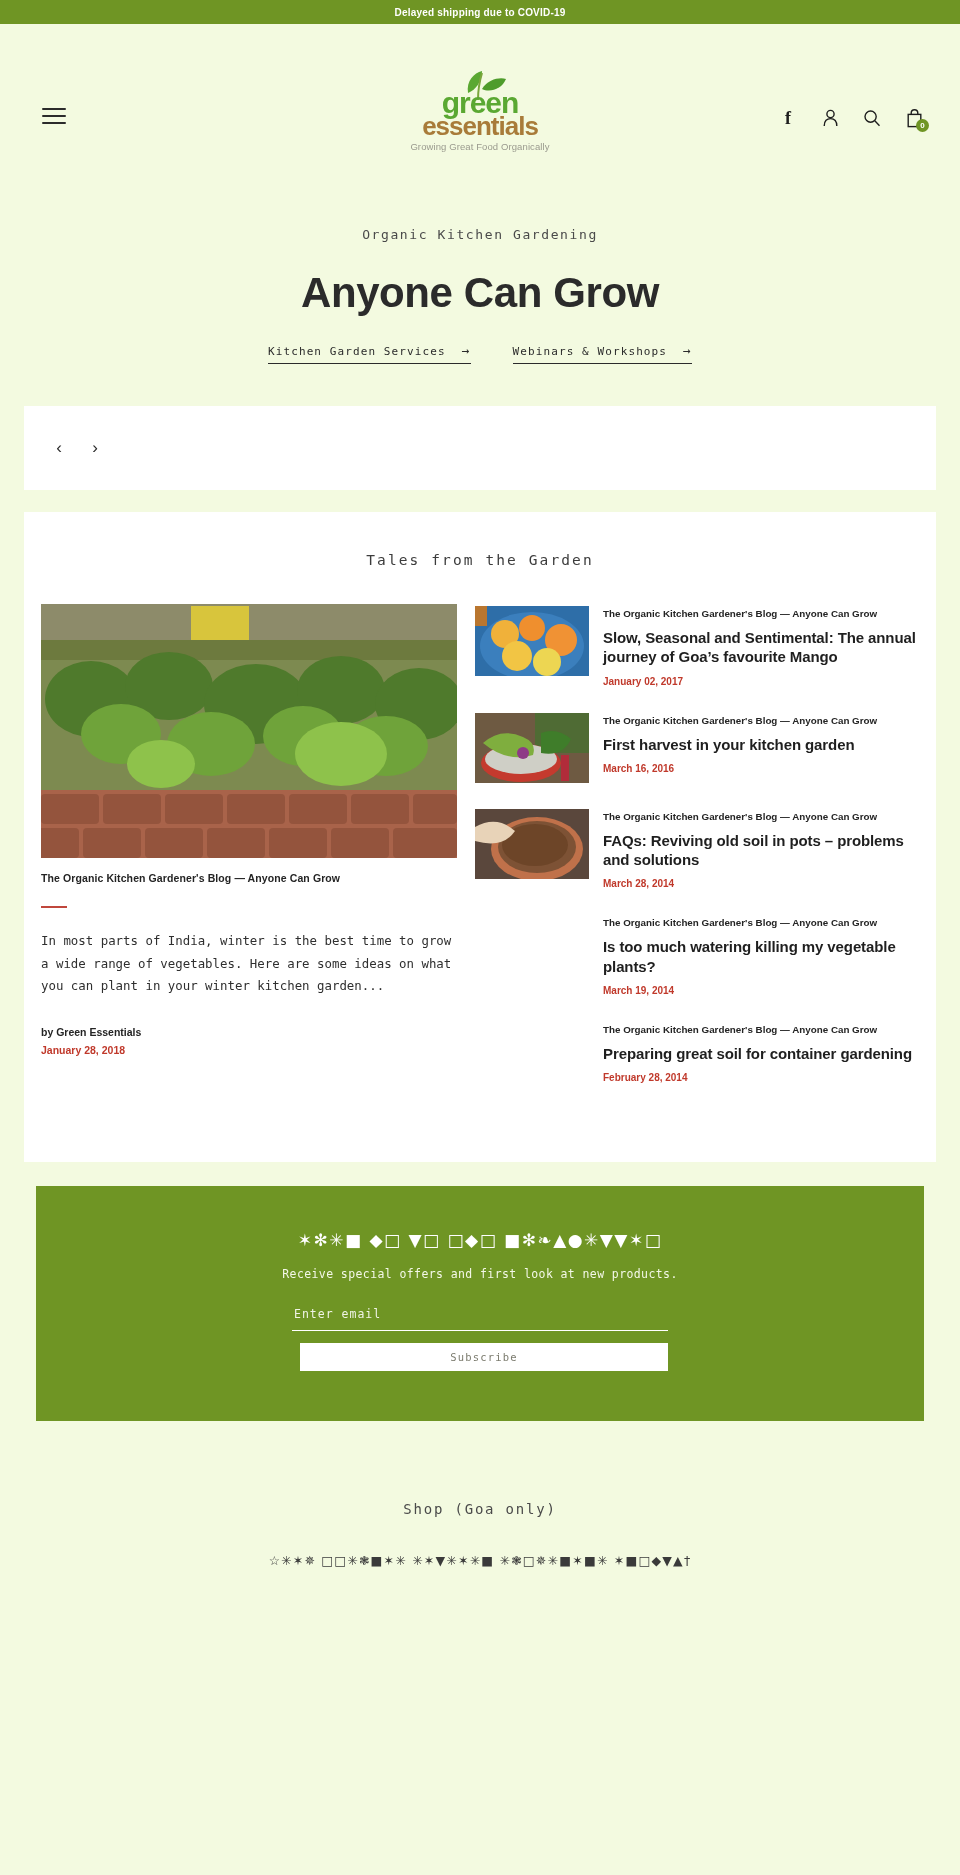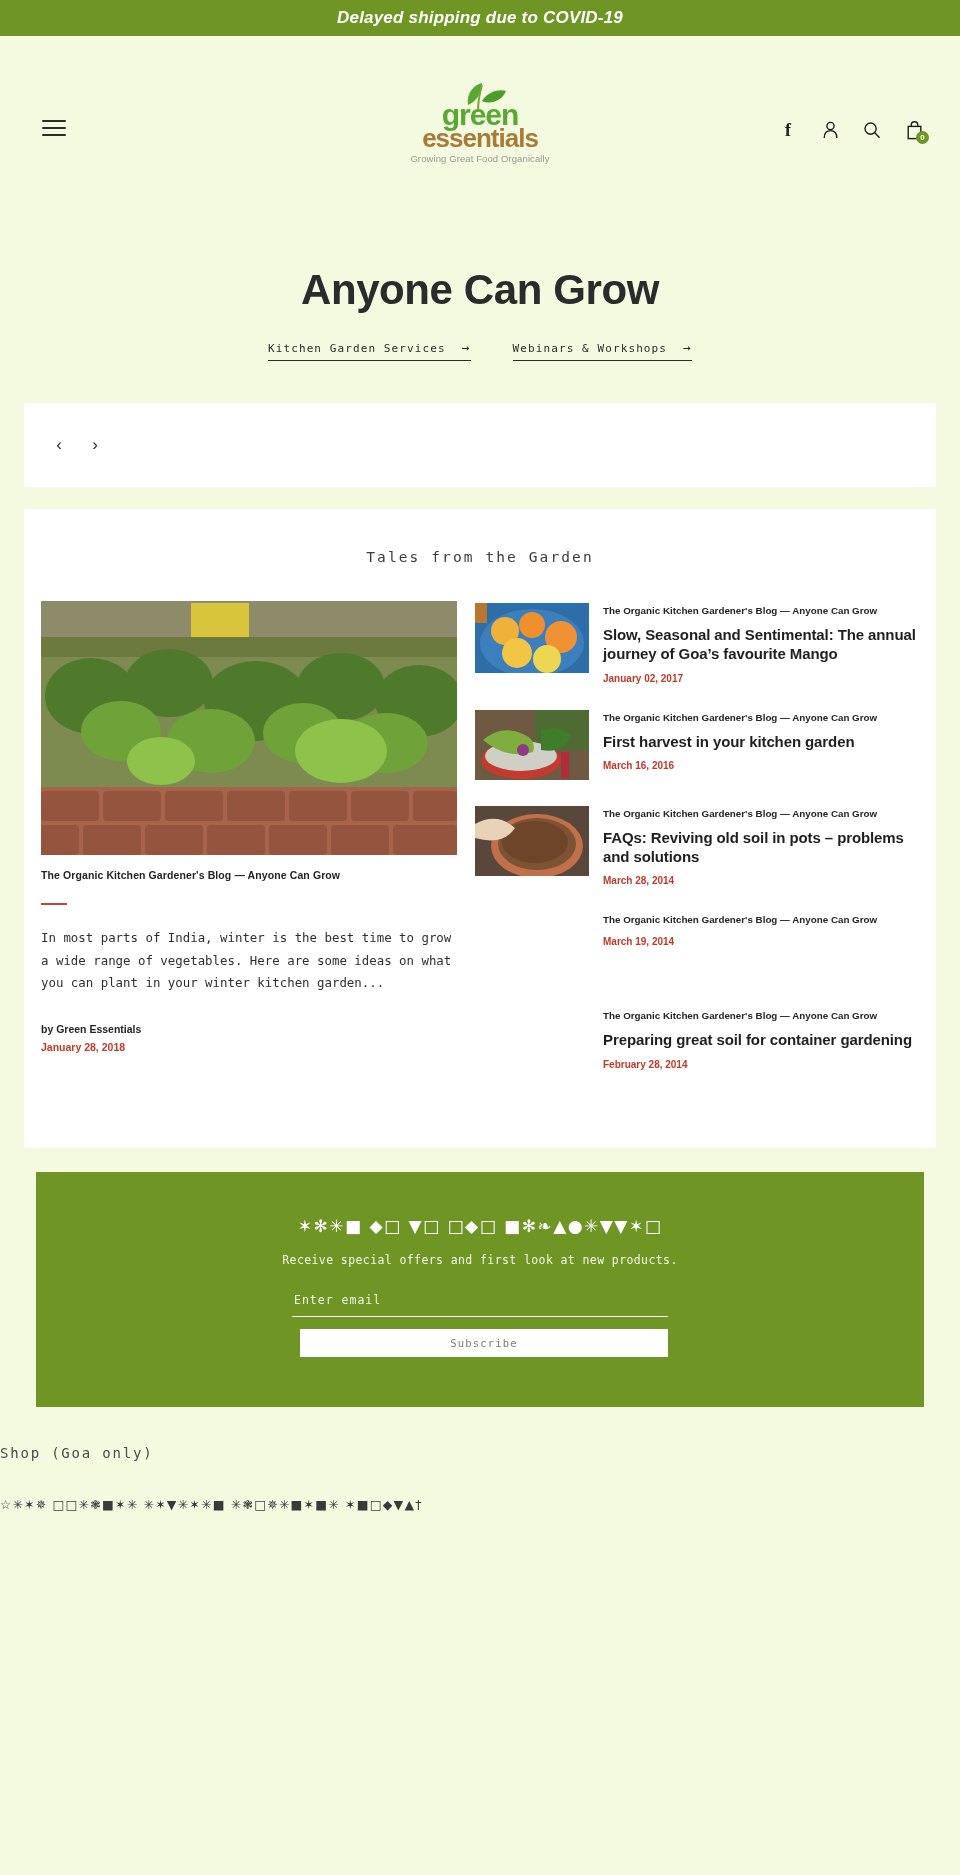--- a/index.html
+++ b/index.html
@@ -6,30 +6,29 @@
   html, body {
     width: 960px;
     background: #f3fae0;
     font-family: "Liberation Sans", sans-serif;
     -webkit-font-smoothing: antialiased;
   }
   body { width: 960px; height: 1875px; overflow: hidden; position: relative; }
 
   
   .announce {
-    height: 36px;
+    height: 24px;
     background: #6f9524;
     color: #ffffff;
     display: flex;
     align-items: center;
     justify-content: center;
-    font-size: 17px;
+    font-size: 10px;
     font-weight: 700;
     letter-spacing: .2px;
-    font-style: italic;
   }
 
   
   .header {
     height: 146px;
     background: #f3fae0;
     position: relative;
     display: flex;
     align-items: center;
   }
@@ -307,21 +306,22 @@
     color: #7b7b6e;
     font-family: "DejaVu Sans Mono", monospace;
     font-size: 10.5px;
     letter-spacing: 1.2px;
     cursor: pointer;
   }
 
   
   .footer {
     background: #f3fae0;
-    padding: 38px 0 0 0;
+    padding: 80px 0 0 0;
+    text-align: center;
   }
   .footer-title {
     font-family: "DejaVu Sans Mono", monospace;
     font-size: 14px;
     letter-spacing: 1.8px;
     color: #4a4a4a;
   }
   .footer-links {
     margin-top: 36px;
     font-family: "DejaVu Sans", sans-serif;
@@ -384,20 +384,21 @@
         <path d="M5.2 5.4 V4 a3.3 3.3 0 0 1 6.6 0 V5.4" fill="none" stroke="#1e1e1e" stroke-width="1.4"></path>
         <rect x="2.2" y="5.4" width="12.6" height="12.2" fill="none" stroke="#1e1e1e" stroke-width="1.4"></rect>
       </svg>
       <span class="cart-badge">0</span>
     </div>
 
   </div>
 </div>
 
 <div class="hero">
+  <div class="hero-eyebrow">Organic Kitchen Gardening</div>
   <h1 class="hero-title">Anyone Can Grow</h1>
   <div class="hero-links">
     <a class="hero-link">
       <span>Kitchen Garden Services</span>
       <span class="arrow">→</span>
     </a>
     <a class="hero-link">
       <span>Webinars &amp; Workshops</span>
       <span class="arrow">→</span>
     </a>
@@ -522,20 +523,21 @@
           <div class="side-kicker">The Organic Kitchen Gardener's Blog — Anyone Can Grow</div>
           <div class="side-title">FAQs: Reviving old soil in pots – problems and solutions</div>
           <div class="side-date">March 28, 2014</div>
         </div>
       </div>
 
       <div class="side-item">
         <div class="side-thumb blank"></div>
         <div class="side-body">
           <div class="side-kicker">The Organic Kitchen Gardener's Blog — Anyone Can Grow</div>
+          <div class="side-title">Is too much watering killing my vegetable plants?</div>
           <div class="side-date">March 19, 2014</div>
         </div>
       </div>
 
       <div class="side-item">
         <div class="side-thumb blank"></div>
         <div class="side-body">
           <div class="side-kicker">The Organic Kitchen Gardener's Blog — Anyone Can Grow</div>
           <div class="side-title">Preparing great soil for container gardening</div>
           <div class="side-date">February 28, 2014</div>

